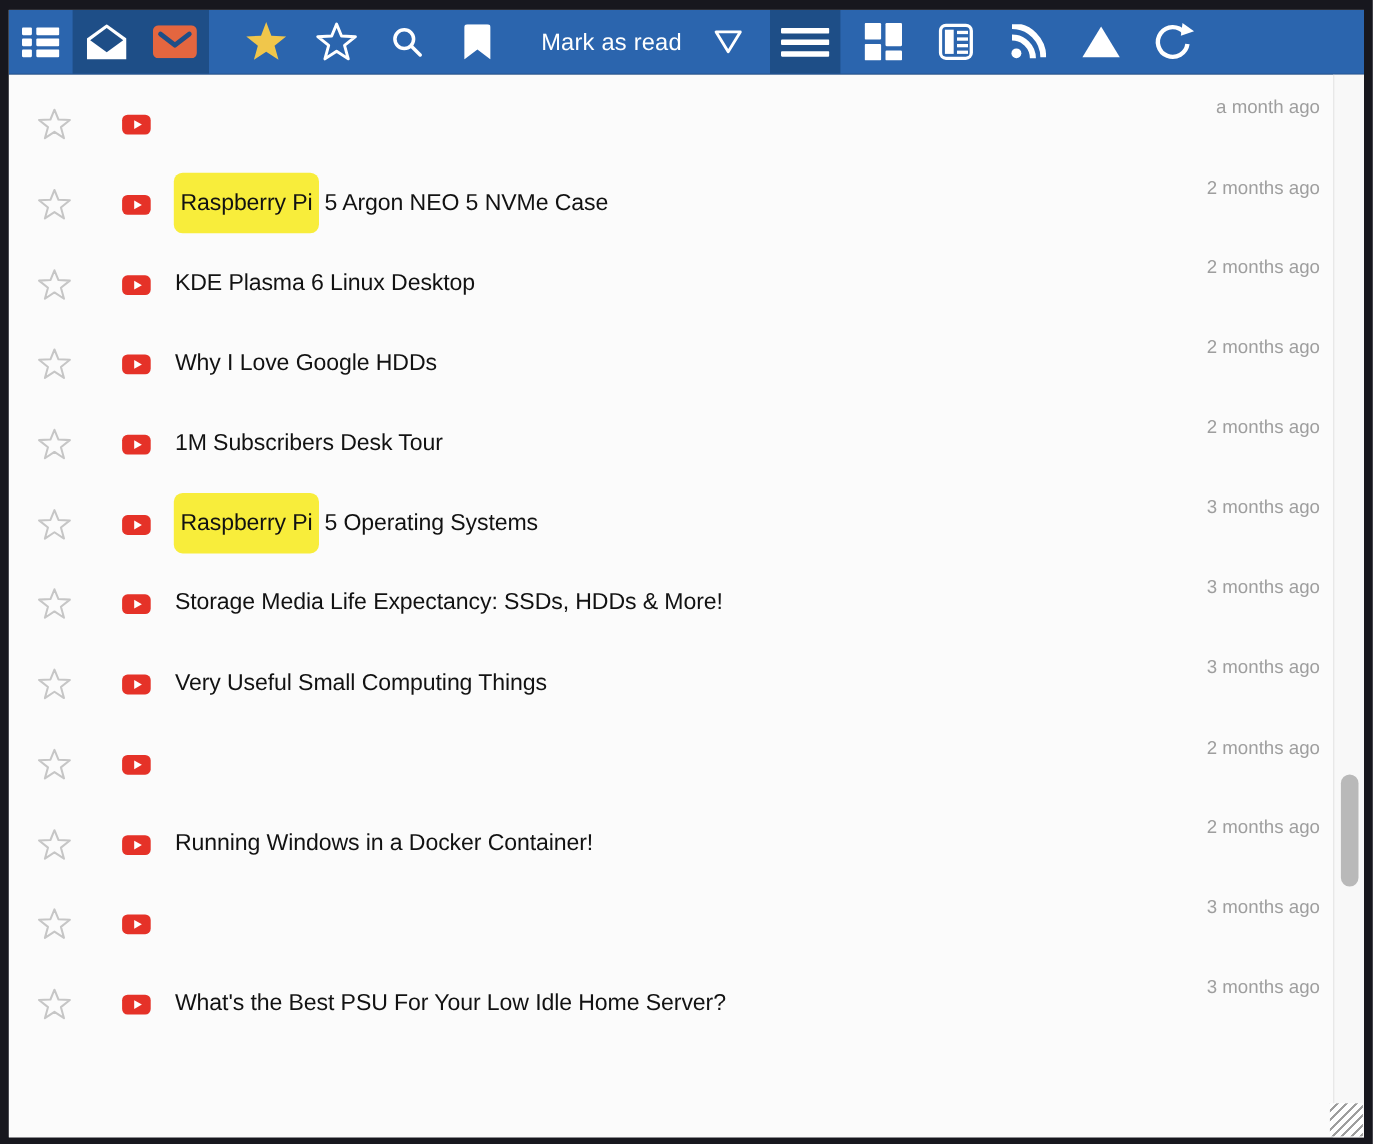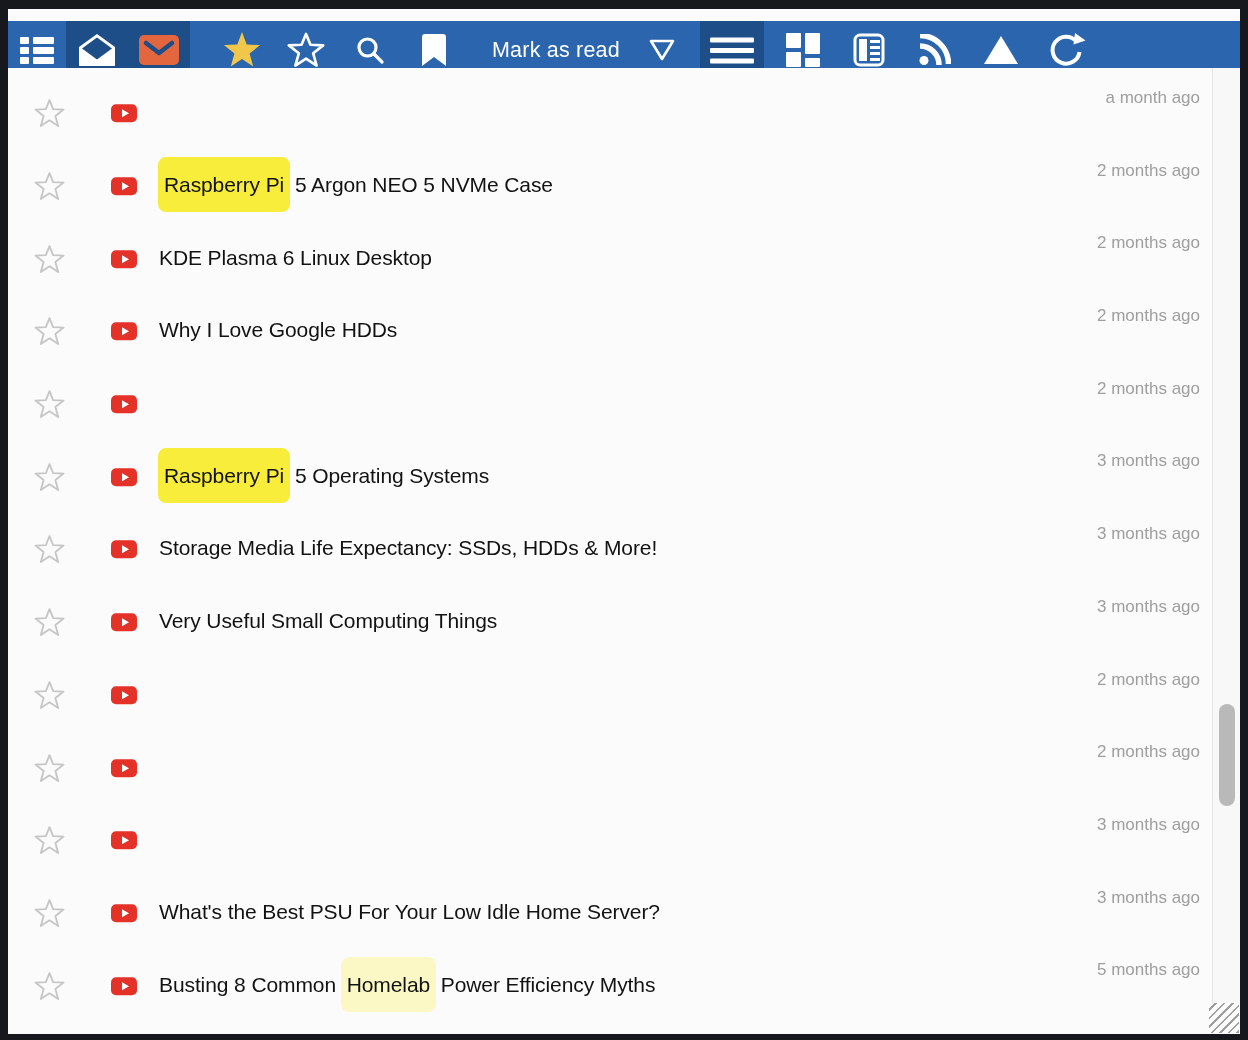--- a/index.html
+++ b/index.html
@@ -16,21 +16,21 @@
     --list-bg:#fbfbfb;
     --scroll-thumb:#b9b9b9;
   }
   *{margin:0;padding:0;box-sizing:border-box;}
   html,body{width:1248px;height:1040px;overflow:hidden;}
   body{background:var(--frame);font-family:"Liberation Sans",sans-serif;position:relative;}
 
   #window{position:absolute;left:8px;top:9px;right:8px;bottom:6px;overflow:hidden;background:var(--list-bg);}
 
   
-  .toolbar{position:absolute;left:0;top:12px;right:0;height:59px;background:var(--toolbar-blue);
+  .toolbar{position:absolute;left:0;top:0;right:0;height:59px;background:var(--toolbar-blue);
     display:flex;align-items:stretch;border-bottom:1px solid rgba(0,0,0,.28);}
   .tbtn{display:flex;align-items:center;justify-content:center;height:100%;cursor:default;}
   .tbtn svg{display:block;}
   .tgroup{display:flex;background:var(--toolbar-active);}
   .mark-label{color:#fff;font-size:21.5px;letter-spacing:.2px;display:flex;align-items:center;
     margin-left:26px;white-space:nowrap;}
 
   
   .list{position:absolute;left:0;top:59px;right:0;bottom:0;background:var(--list-bg);
     padding-top:10px;overflow:hidden;}
@@ -247,20 +247,21 @@
     <div class="row-age">2 months ago</div>
   </div>
 
   <div class="row">
     <span class="row-star">
       <svg width="31" height="30" viewBox="0 0 40 38" fill="none" stroke="#c6c6c6" stroke-width="2.4" stroke-linejoin="round">
         <polygon points="20,2 24.7,13.5 38.1,14.1 27.6,22.5 31.2,35.4 20,28 8.8,35.4 12.4,22.5 1.9,14.1 15.3,13.5"></polygon>
       </svg>
     </span>
     <span class="yt-icon"></span>
+    <div class="row-title"><span>1M Subscribers Desk Tour</span></div>
     <div class="row-age">2 months ago</div>
   </div>
 
   <div class="row">
     <span class="row-star">
       <svg width="31" height="30" viewBox="0 0 40 38" fill="none" stroke="#c6c6c6" stroke-width="2.4" stroke-linejoin="round">
         <polygon points="20,2 24.7,13.5 38.1,14.1 27.6,22.5 31.2,35.4 20,28 8.8,35.4 12.4,22.5 1.9,14.1 15.3,13.5"></polygon>
       </svg>
     </span>
     <span class="yt-icon"></span>
@@ -300,20 +301,21 @@
     <div class="row-age">2 months ago</div>
   </div>
 
   <div class="row">
     <span class="row-star">
       <svg width="31" height="30" viewBox="0 0 40 38" fill="none" stroke="#c6c6c6" stroke-width="2.4" stroke-linejoin="round">
         <polygon points="20,2 24.7,13.5 38.1,14.1 27.6,22.5 31.2,35.4 20,28 8.8,35.4 12.4,22.5 1.9,14.1 15.3,13.5"></polygon>
       </svg>
     </span>
     <span class="yt-icon"></span>
+    <div class="row-title"><span>Running Windows in a Docker Container!</span></div>
     <div class="row-age">2 months ago</div>
   </div>
 
   <div class="row">
     <span class="row-star">
       <svg width="31" height="30" viewBox="0 0 40 38" fill="none" stroke="#c6c6c6" stroke-width="2.4" stroke-linejoin="round">
         <polygon points="20,2 24.7,13.5 38.1,14.1 27.6,22.5 31.2,35.4 20,28 8.8,35.4 12.4,22.5 1.9,14.1 15.3,13.5"></polygon>
       </svg>
     </span>
     <span class="yt-icon"></span>
@@ -324,30 +326,20 @@
     <span class="row-star">
       <svg width="31" height="30" viewBox="0 0 40 38" fill="none" stroke="#c6c6c6" stroke-width="2.4" stroke-linejoin="round">
         <polygon points="20,2 24.7,13.5 38.1,14.1 27.6,22.5 31.2,35.4 20,28 8.8,35.4 12.4,22.5 1.9,14.1 15.3,13.5"></polygon>
       </svg>
     </span>
     <span class="yt-icon"></span>
     <div class="row-title"><span>What's the Best PSU For Your Low Idle Home Server?</span></div>
     <div class="row-age">3 months ago</div>
   </div>
 
-  <div class="row">
-    <span class="row-star">
-      <svg width="31" height="30" viewBox="0 0 40 38" fill="none" stroke="#c6c6c6" stroke-width="2.4" stroke-linejoin="round">
-        <polygon points="20,2 24.7,13.5 38.1,14.1 27.6,22.5 31.2,35.4 20,28 8.8,35.4 12.4,22.5 1.9,14.1 15.3,13.5"></polygon>
-      </svg>
-    </span>
-    <span class="yt-icon"></span>
-    <div class="row-title"><span>Busting 8 Common </span><span class="hl pale">Homelab</span><span> Power Efficiency Myths</span></div>
-    <div class="row-age">5 months ago</div>
-  </div>
 </div>
 
   <div class="scroll-track">
     <div class="scroll-thumb"></div>
     <div class="resize-grip"></div>
   </div>
 
 </div>
 
 </body></html>

